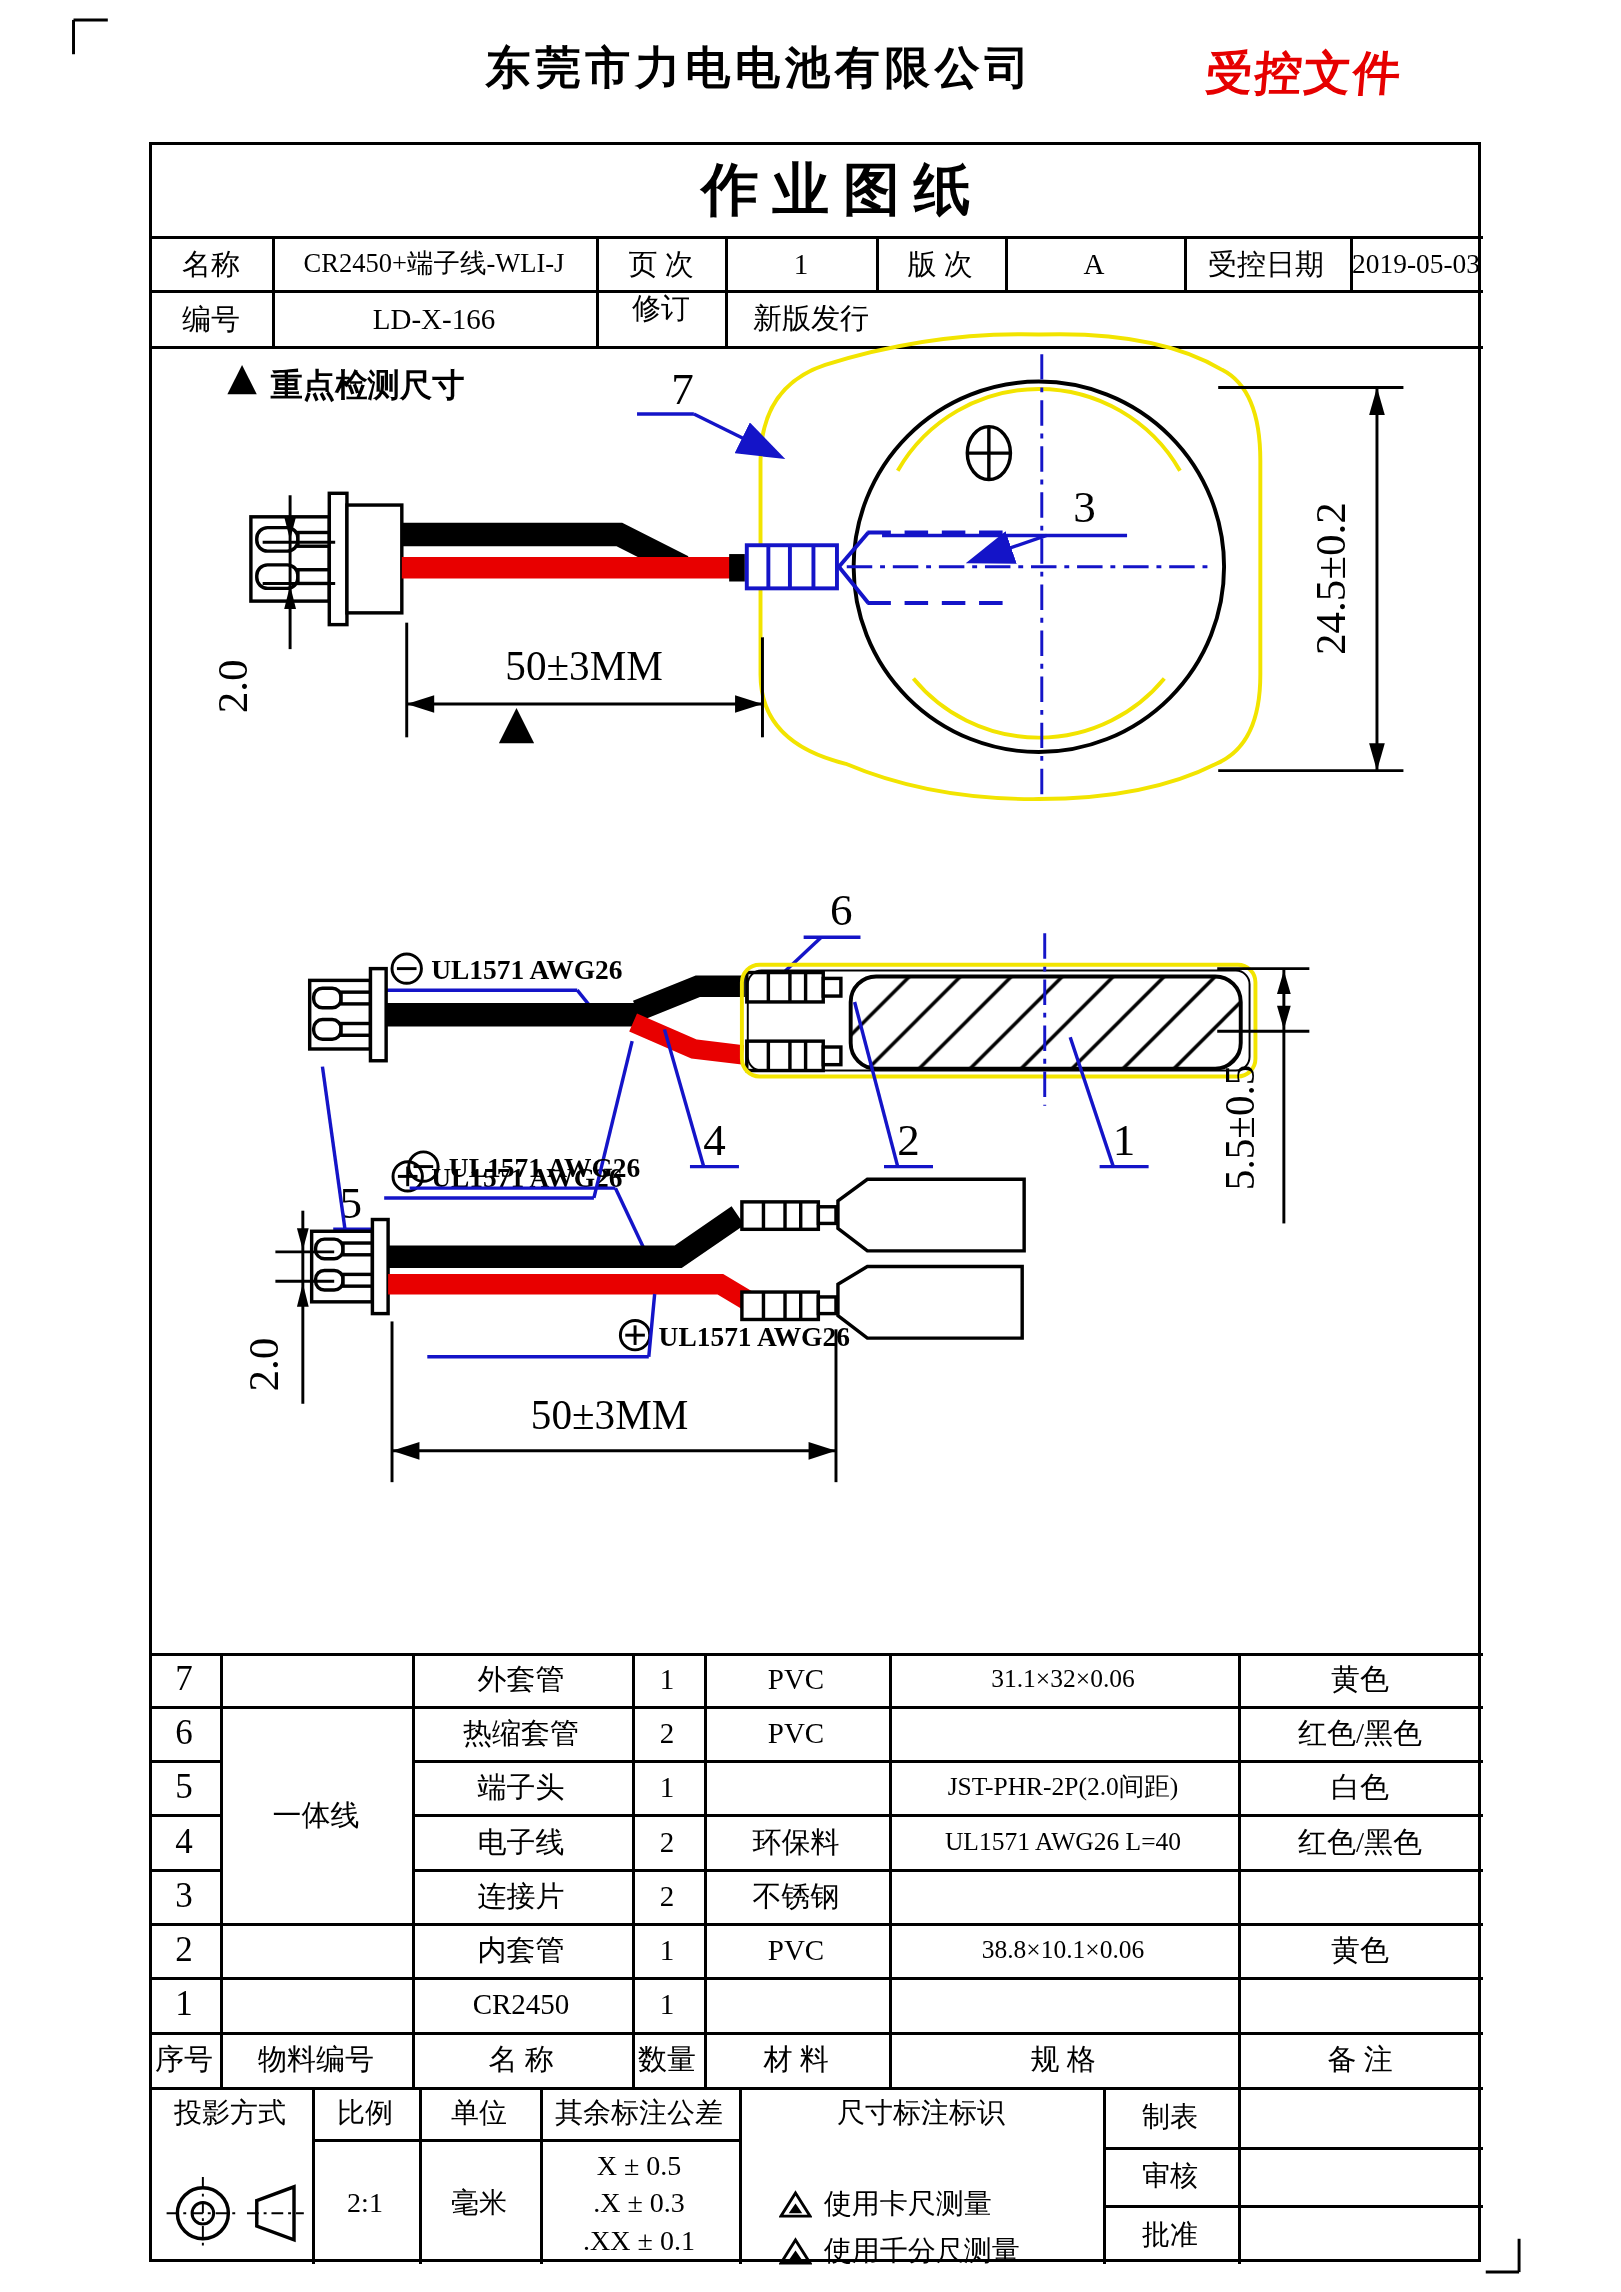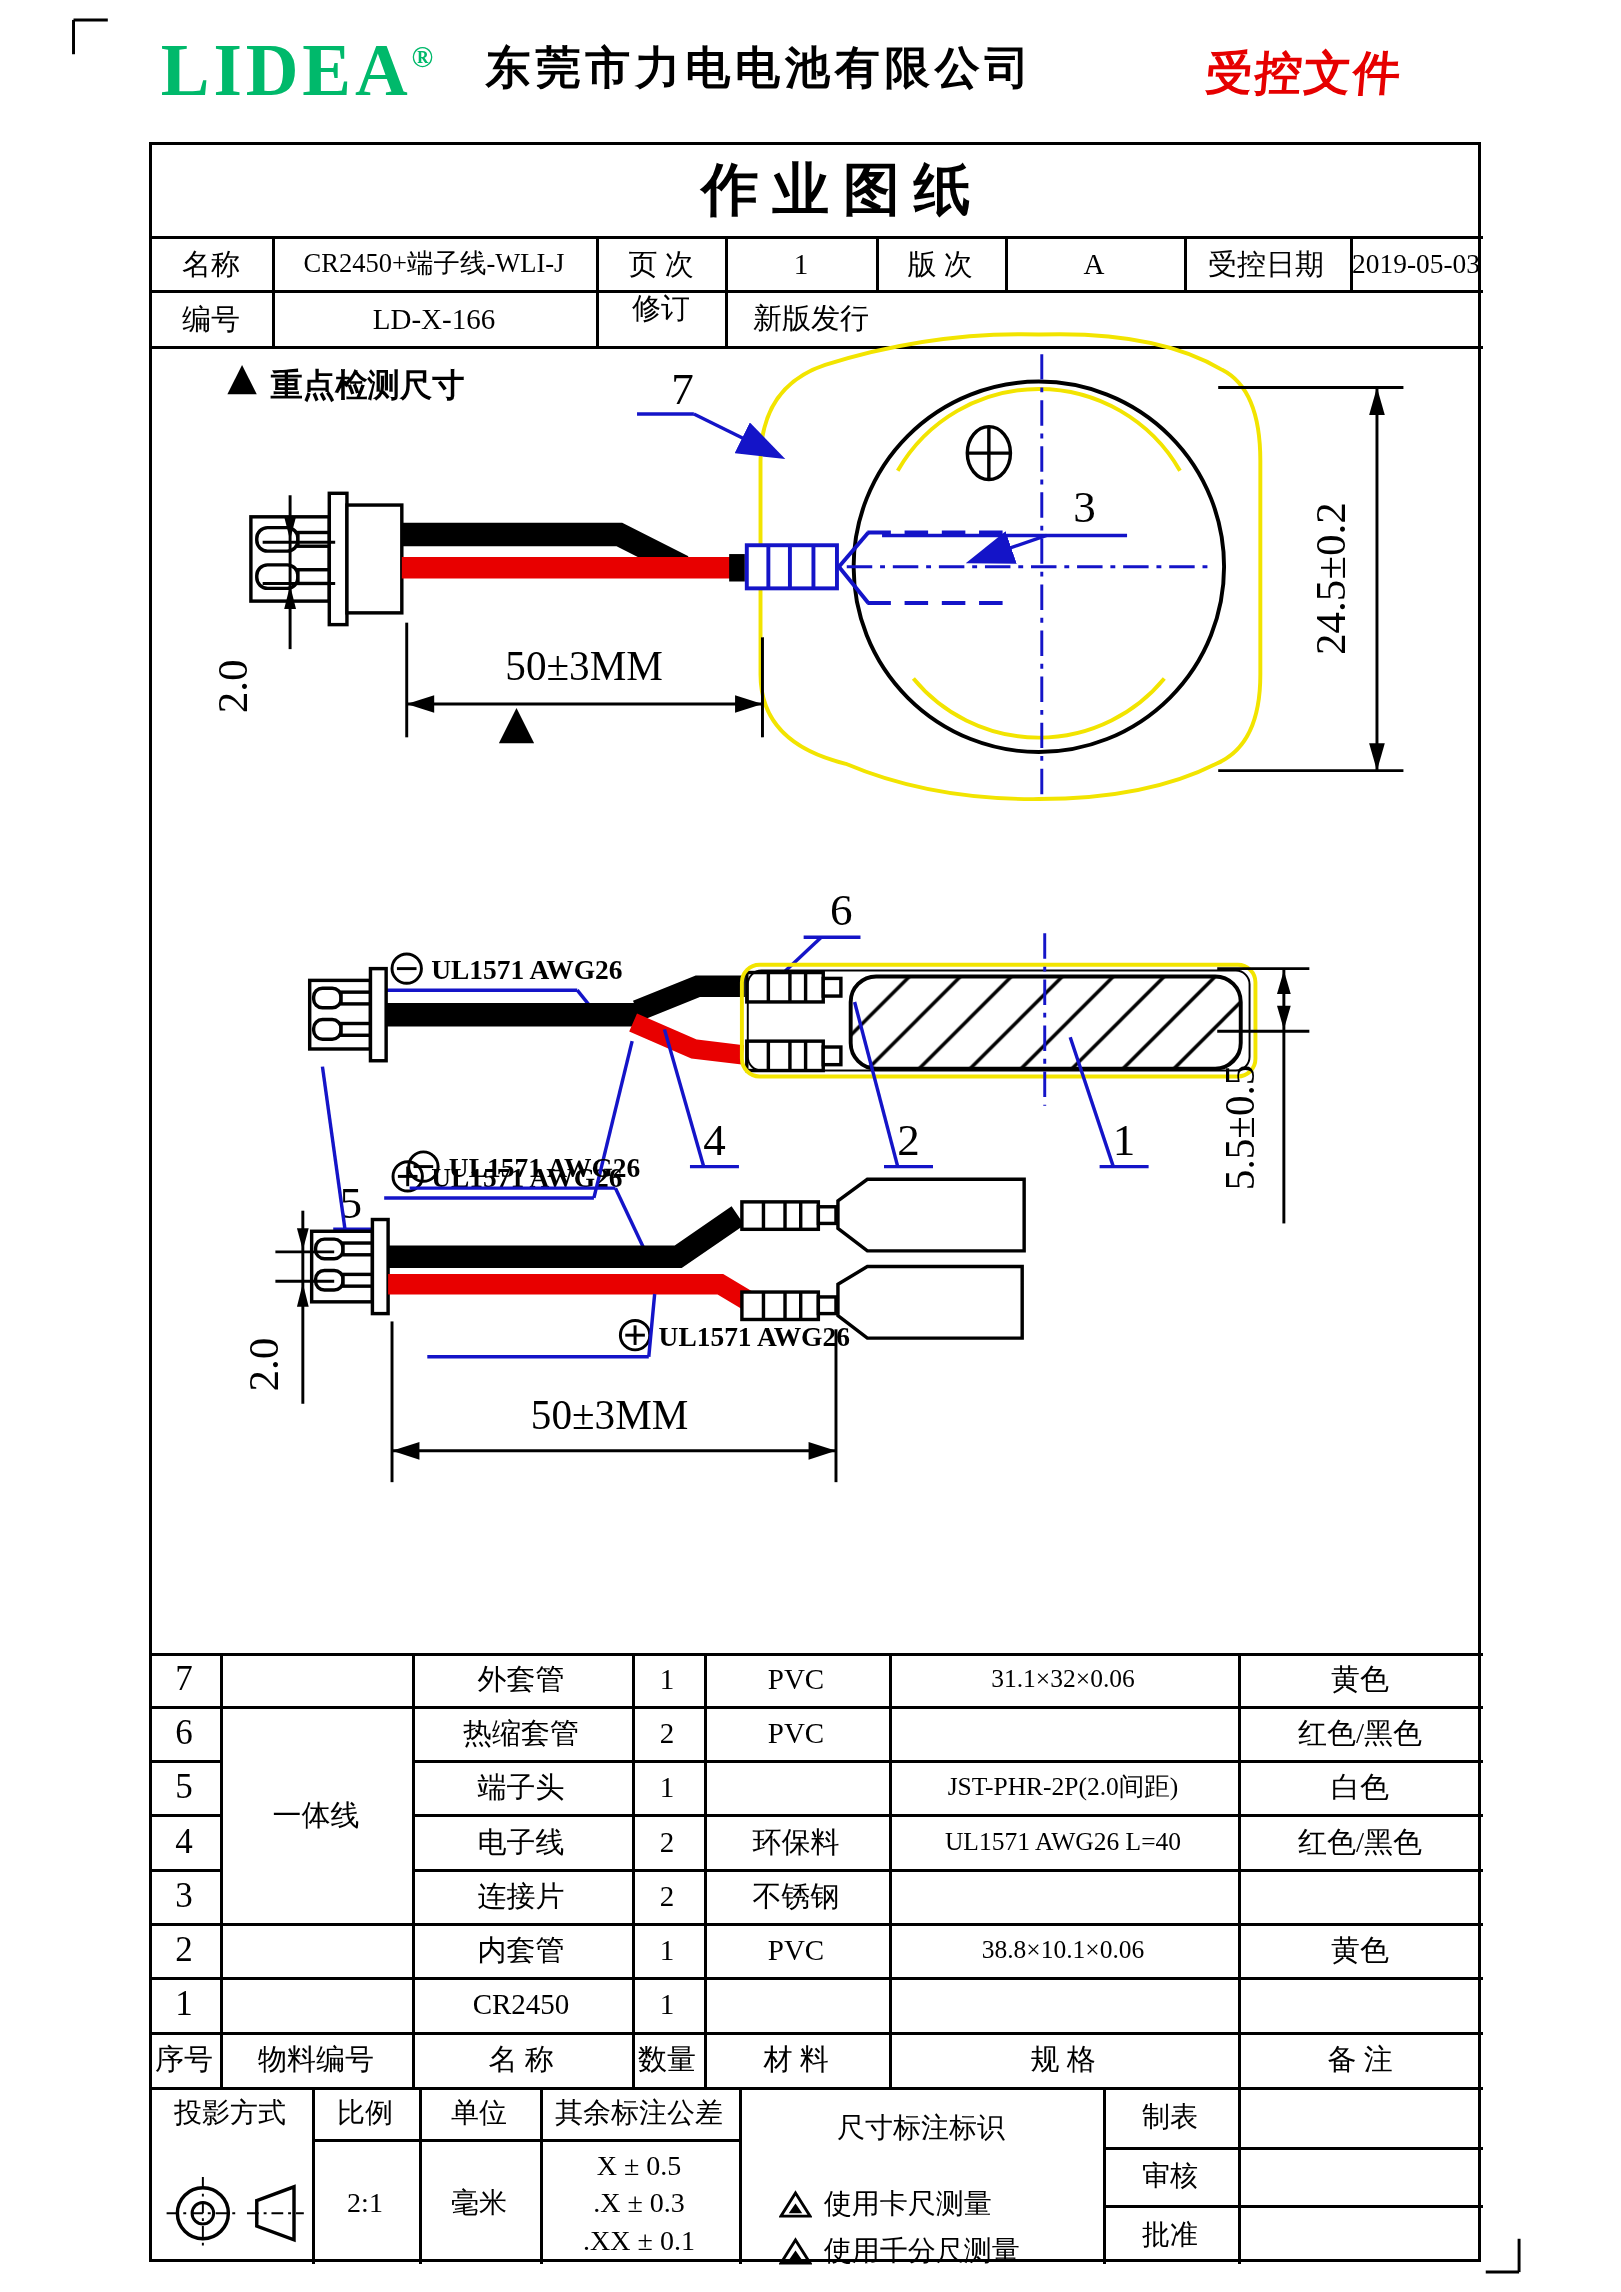--- a/index.html
+++ b/index.html
@@ -21,21 +21,20 @@
   .seq{font-size:35px;}
   svg text{font-family:"Liberation Serif","DejaVu Serif",serif;}
   .dimrow{position:absolute;display:flex;align-items:center;gap:11.8px;font-size:28px;margin-top:29px;}
   .footer-label{font-size:28px;}
 </style>
 </head>
 <body>
 
 <div class="page">
 
-  <div class="t logo" style="left:299px;top:71px;"><span>LIDEA</span><sup>®</sup></div>
   <div class="t company" style="left:760px;top:69px;">东莞市力电电池有限公司</div>
   <div class="t controlled" style="left:1304px;top:74px;">受控文件</div>
 
   <div class="frame" style="left:149px;top:142px;width:1326px;height:2114px;"></div>
 
   <div class="t doc-title" style="left:843px;top:190px;">作业图纸</div>
 
   <div class="hl" style="left:149px;top:236px;width:1334px;"></div>
   <div class="hl" style="left:149px;top:290px;width:1334px;"></div>
   <div class="hl" style="left:149px;top:346px;width:1334px;"></div>
@@ -428,21 +427,21 @@
 
   <div class="t footer-label" style="left:230px;top:2113px;">投影方式</div>
   <div class="t footer-label" style="left:365px;top:2113px;">比例</div>
   <div class="t footer-label" style="left:479px;top:2113px;">单位</div>
   <div class="t footer-label" style="left:365px;top:2203px;">2:1</div>
   <div class="t footer-label" style="left:479px;top:2203px;">毫米</div>
   <div class="t footer-label" style="left:639px;top:2113px;">其余标注公差</div>
   <div class="t footer-label" style="left:639px;top:2166px;">X ± 0.5</div>
   <div class="t footer-label" style="left:639px;top:2203px;">.X ± 0.3</div>
   <div class="t footer-label" style="left:639px;top:2241px;">.XX ± 0.1</div>
-  <div class="t footer-label" style="left:921px;top:2113px;margin-top:15px;">尺寸标注标识</div>
+  <div class="t footer-label" style="left:921px;top:2113px;">尺寸标注标识</div>
 
   <div class="dimrow" style="left:779px;top:2156px;">
     <svg width="33" height="29" viewBox="0 0 34 30">
       <polygon points="17,3 32,27 2,27" fill="none" stroke="#000" stroke-width="3"></polygon>
       <polygon points="17,14 24,24 10,24" fill="#000"></polygon>
     </svg>
     <span>使用卡尺测量</span>
   </div>
   <div class="dimrow" style="left:779px;top:2203px;">
     <svg width="33" height="29" viewBox="0 0 34 30">

